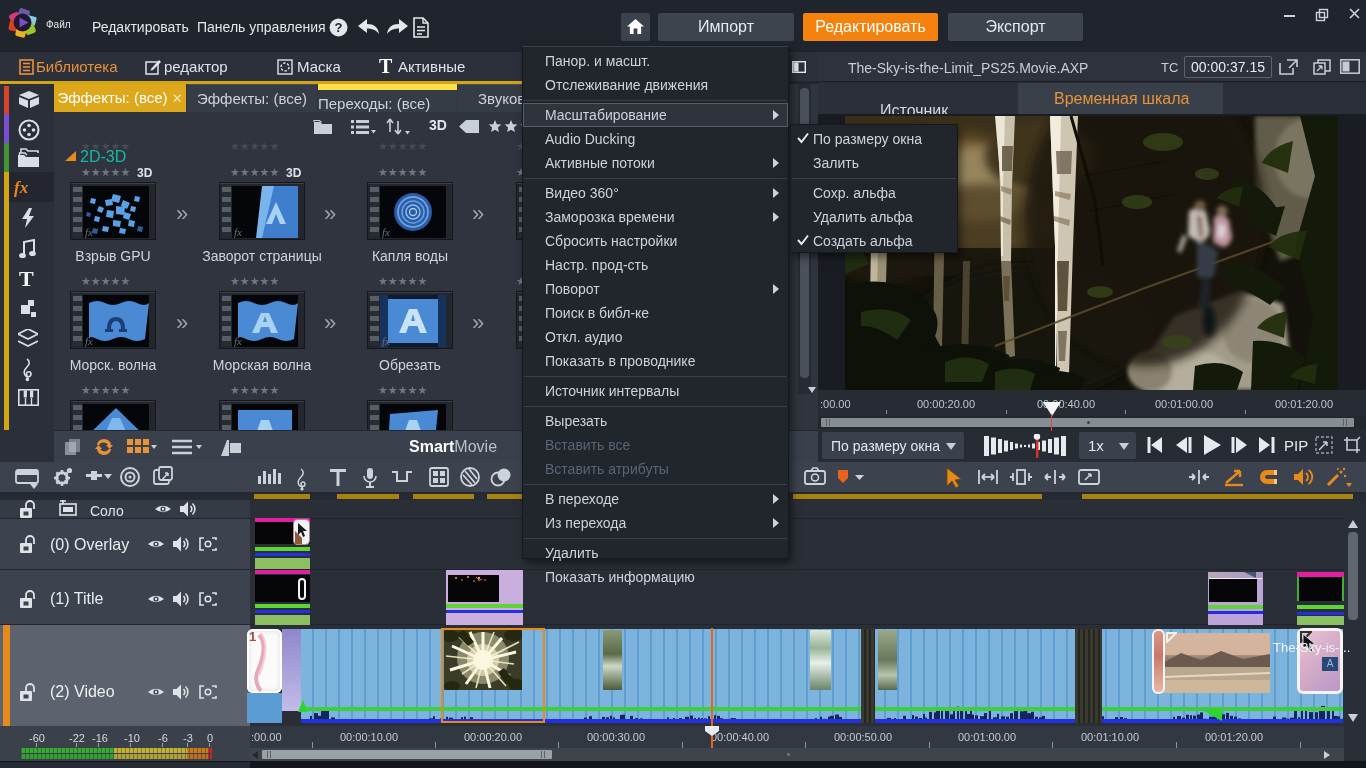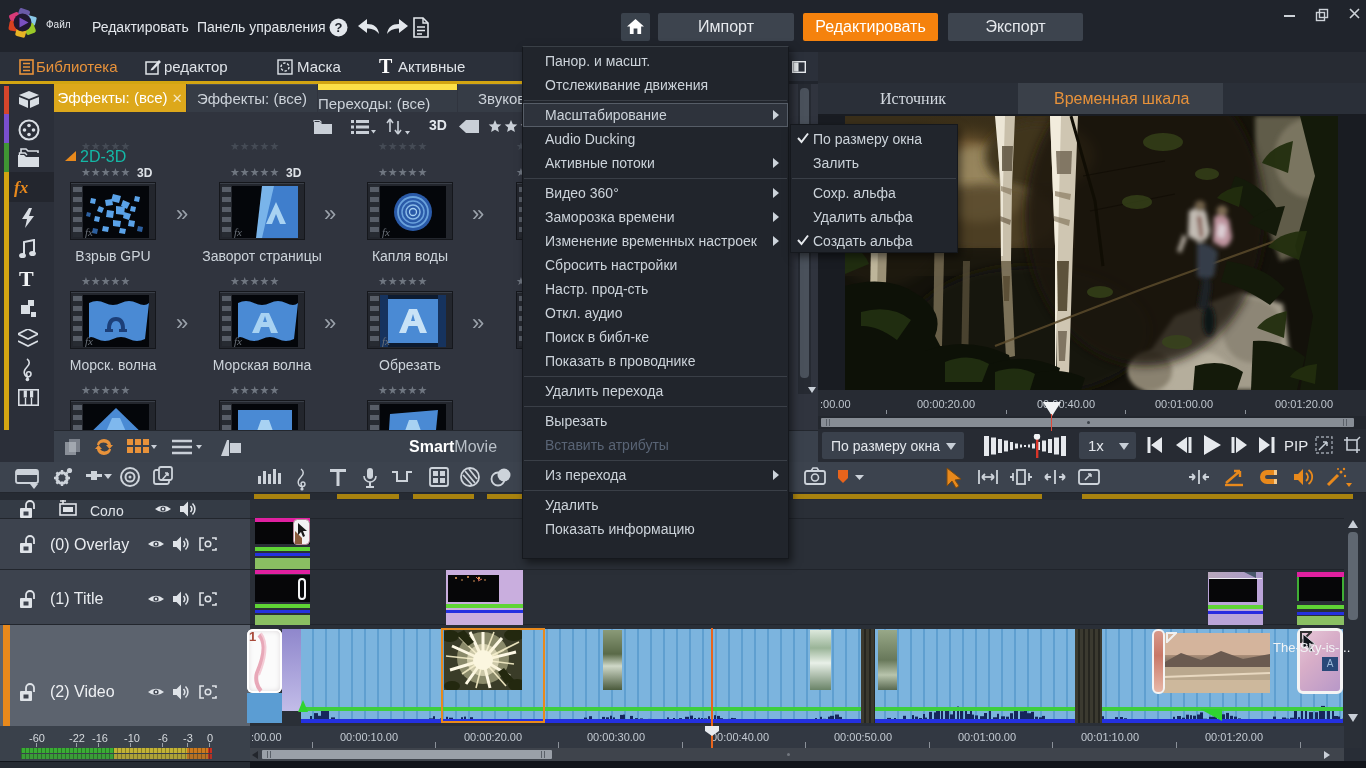--- a/index.html
+++ b/index.html
@@ -413,23 +413,41 @@
     <svg class="abs" style="left:18px;top:305px;" width="21" height="17" viewBox="0 0 21 17">
       <rect x="0.8" y="0.8" width="19.4" height="15.4" fill="none" stroke="#d9dee4" stroke-width="1.6"></rect>
       <path d="M7.5 16 L7.5 9 M13.5 16 L13.5 9" stroke="#d9dee4" stroke-width="1.4"></path>
       <rect x="5.7" y="1.5" width="3.2" height="7" fill="#d9dee4"></rect>
       <rect x="12" y="1.5" width="3.2" height="7" fill="#d9dee4"></rect>
     </svg>
   </div>
 
   <div class="abs" id="preview" style="left:818px;top:52px;width:548px;height:410px;background:#272b33;">
 
+    <div class="abs" style="left:0;top:0;width:548px;height:30px;background:#2d323c;border-bottom:1px solid #1c1f26;">
+      <div class="abs" style="left:30px;top:8px;font-size:14px;color:#c7ced6;">The-Sky-is-the-Limit_PS25.Movie.AXP</div>
+      <div class="abs" style="left:343px;top:8px;font-size:13px;color:#c7ced6;">TC</div>
+      <div class="abs" style="left:366px;top:4px;width:88px;height:22px;border:1px solid #5b626c;border-radius:2px;color:#e8ebee;font-size:14px;text-align:center;line-height:21px;">00:00:37.15</div>
+      <svg class="abs" style="left:461px;top:7px;" width="19" height="16" viewBox="0 0 19 16">
+        <path d="M1 4 L1 15 L14 15 L14 9" fill="none" stroke="#c7ced6" stroke-width="1.6"></path>
+        <path d="M8 1 L18 1 L18 8 M18 1 L10 9" fill="none" stroke="#c7ced6" stroke-width="1.6"></path>
+      </svg>
+      <svg class="abs" style="left:495px;top:7px;" width="18" height="16" viewBox="0 0 18 16">
+        <rect x="1" y="4" width="11" height="11" fill="none" stroke="#c7ced6" stroke-width="1.5"></rect>
+        <path d="M5 4 L5 1 L17 1 L17 12 L12 12" fill="none" stroke="#c7ced6" stroke-width="1.5"></path>
+        <path d="M4 12 L9 7 M9 7 L9 10.5 M9 7 L5.5 7" stroke="#c7ced6" stroke-width="1.3" fill="none"></path>
+      </svg>
+      <svg class="abs" style="left:522px;top:7px;" width="20" height="15" viewBox="0 0 20 15">
+        <rect x="0.8" y="0.8" width="18.4" height="13.4" fill="none" stroke="#c7ced6" stroke-width="1.5"></rect>
+        <rect x="2.5" y="2.5" width="7" height="10" fill="#c7ced6"></rect>
+      </svg>
+    </div>
 
     <div class="abs" style="left:0;top:31px;width:548px;height:31px;background:#2a2f38;">
-      <div class="abs" style="left:62px;top:7px;font-size:16px;color:#d3d9e0;font-family:Liberation Serif, serif;">Источник</div>
+      <div class="abs" style="left:62px;top:19px;font-size:16px;color:#d3d9e0;">Источник</div>
       <div class="abs" style="left:200px;top:0;width:205px;height:31px;background:#3a4049;"></div>
       <div class="abs" style="left:236px;top:7px;font-size:16px;color:#e8923a;">Временная шкала</div>
     </div>
 
     <div class="abs" style="left:0;top:62px;width:548px;height:276px;background:#191c22;">
       <svg class="abs" style="left:27px;top:2px;" width="493" height="274" viewBox="0 0 493 274" id="forest">
         <defs>
           <filter id="b5">
               <feGaussianBlur stdDeviation="5"></feGaussianBlur>
             </filter>
@@ -1345,32 +1363,34 @@
   <div class="abs" id="ctxmenu" style="left:522px;top:46px;width:267px;height:513px;background:#21252c;z-index:50;border:1px solid #15181d;border-top-color:#3a4047;box-shadow:3px 4px 8px rgba(0,0,0,0.5);padding-top:2px;">
     <div class="mi">Панор. и масшт.</div>
     <div class="mi">Отслеживание движения</div>
     <div class="msep"></div>
     <div class="mi" style="background:#2e333c;box-shadow:inset 0 0 0 1px #565d67;">Масштабирование<span class="sub"></span></div>
     <div class="mi">Audio Ducking</div>
     <div class="mi">Активные потоки<span class="sub"></span></div>
     <div class="msep"></div>
     <div class="mi">Видео 360°<span class="sub"></span></div>
     <div class="mi">Заморозка времени<span class="sub"></span></div>
-    <div class="mi">Изменение временных настроек<span class="sub"></span></div>
     <div class="mi">Сбросить настройки</div>
     <div class="mi">Настр. прод-сть</div>
+    <div class="mi">Поворот<span class="sub"></span></div>
+    <div class="mi">Поиск в библ-ке</div>
     <div class="mi">Откл. аудио</div>
-    <div class="mi">Поиск в библ-ке</div>
     <div class="mi">Показать в проводнике</div>
     <div class="msep"></div>
-    <div class="mi">Удалить перехода</div>
+    <div class="mi">Источник интервалы</div>
     <div class="msep"></div>
     <div class="mi">Вырезать</div>
+    <div class="mi dis">Вставить все</div>
     <div class="mi dis">Вставить атрибуты</div>
     <div class="msep"></div>
+    <div class="mi">В переходе<span class="sub"></span></div>
     <div class="mi">Из перехода<span class="sub"></span></div>
     <div class="msep"></div>
     <div class="mi">Удалить</div>
     <div class="mi">Показать информацию</div>
   </div>
   <div class="abs" id="submenu" style="left:790px;top:124px;width:168px;height:129px;background:#21252c;z-index:51;border:1px solid #15181d;box-shadow:3px 4px 8px rgba(0,0,0,0.5);padding-top:2px;">
     <div class="mi"><svg class="chk" viewBox="0 0 12 12">
           <path d="M1 6 L4.5 10 L11 1.5" stroke="#e6e9ed" stroke-width="2" fill="none"></path>
         </svg>По размеру окна</div>
     <div class="mi">Залить</div>

